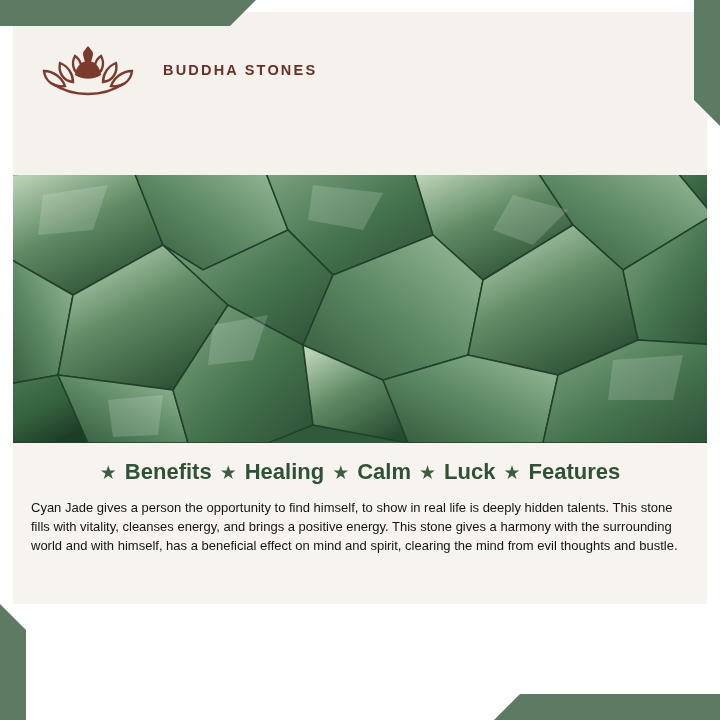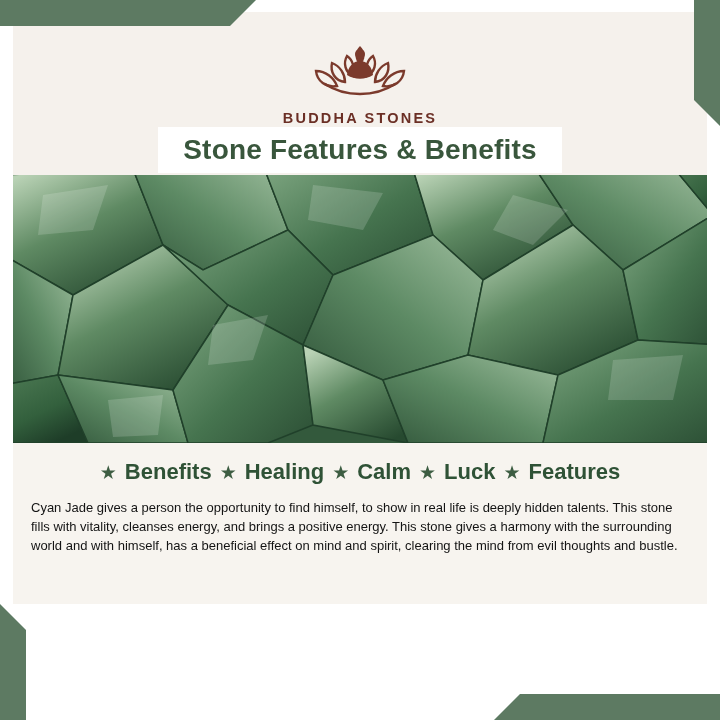--- a/index.html
+++ b/index.html
@@ -89,21 +89,21 @@
   }
 
   
   .header {
     position: relative;
     height: 163px;
     background: #f5f1ec;
   }
   .logo-wrap {
     display: flex;
-    flex-direction: column;
+    flex-direction: row;
     align-items: center;
     padding-top: 18px;
   }
   .brand-name {
     margin-top: 4px;
     font-size: 14.5px;
     letter-spacing: 2.2px;
     color: #6b2f25;
     font-weight: bold;
   }
@@ -217,23 +217,20 @@
               <path d="M119 41 C118 51 109 58 98 56 C101 48 109 41 119 41 Z"></path>
               <path d="M40 54 C52 62 66 64 75 64 C84 64 98 62 110 54"></path>
             </g>
             <g fill="#7b3a2c">
               <circle cx="75" cy="24" r="5"></circle>
               <path d="M75 31 c-7 0 -12 6 -13 14 c8 5 18 5 26 0 c-1 -8 -6 -14 -13 -14 z"></path>
             </g>
           </svg>
         </span>
         <div class="brand-name">BUDDHA STONES</div>
-      </div>
-      <div class="title-band">
-        <div class="title">Stone Features &amp; Benefits</div>
       </div>
     </div>
 
     <div class="photo">
       <div class="stones">
         <svg width="694" height="268" viewBox="0 0 694 268" preserveAspectRatio="none" aria-hidden="true">
           <defs>
             <linearGradient id="g1" x1="0" y1="0" x2="1" y2="1">
               <stop offset="0%" stop-color="#7fa782"></stop>
                 <stop offset="55%" stop-color="#46744f"></stop>

